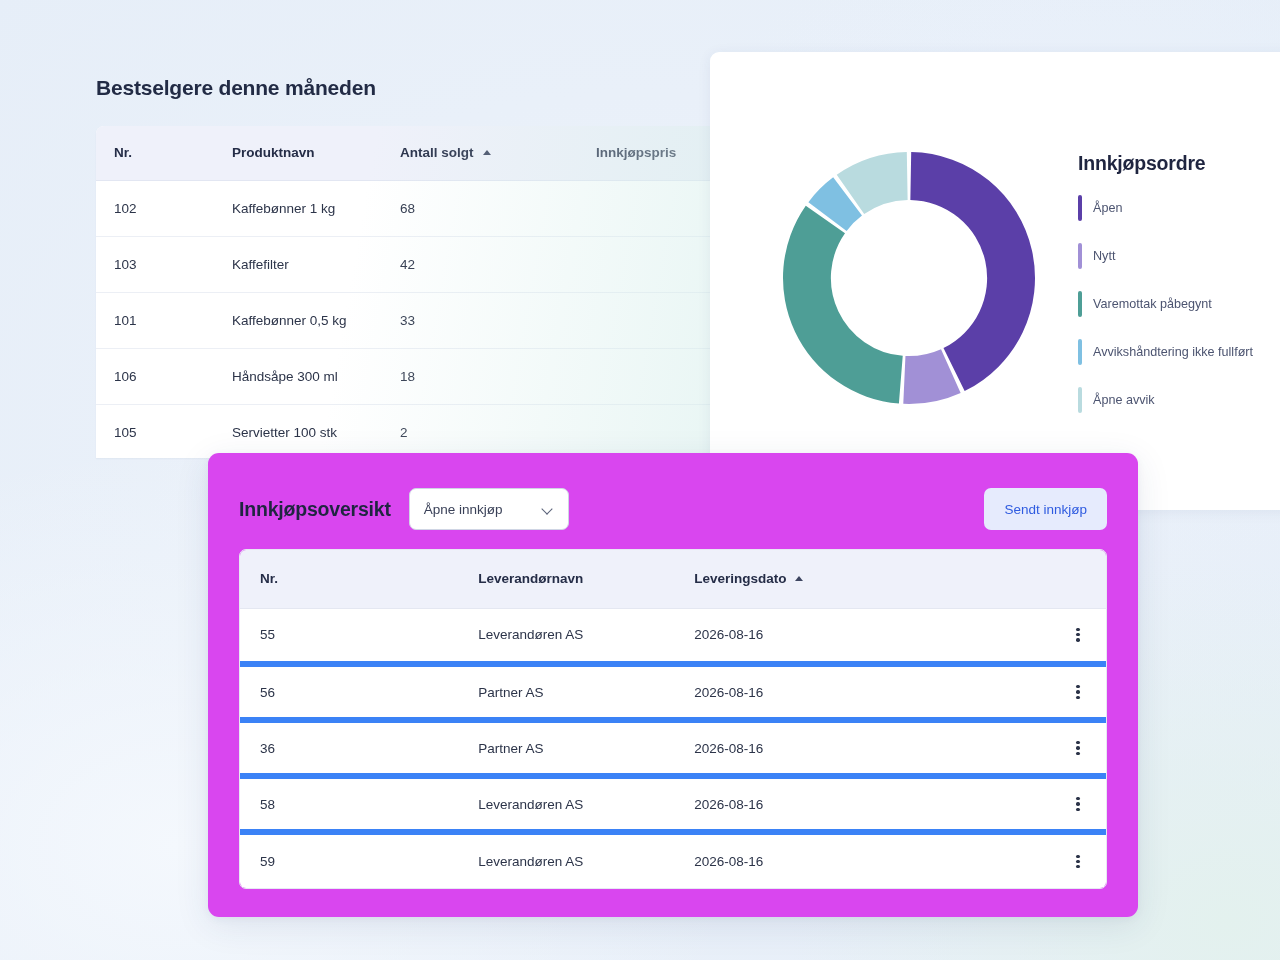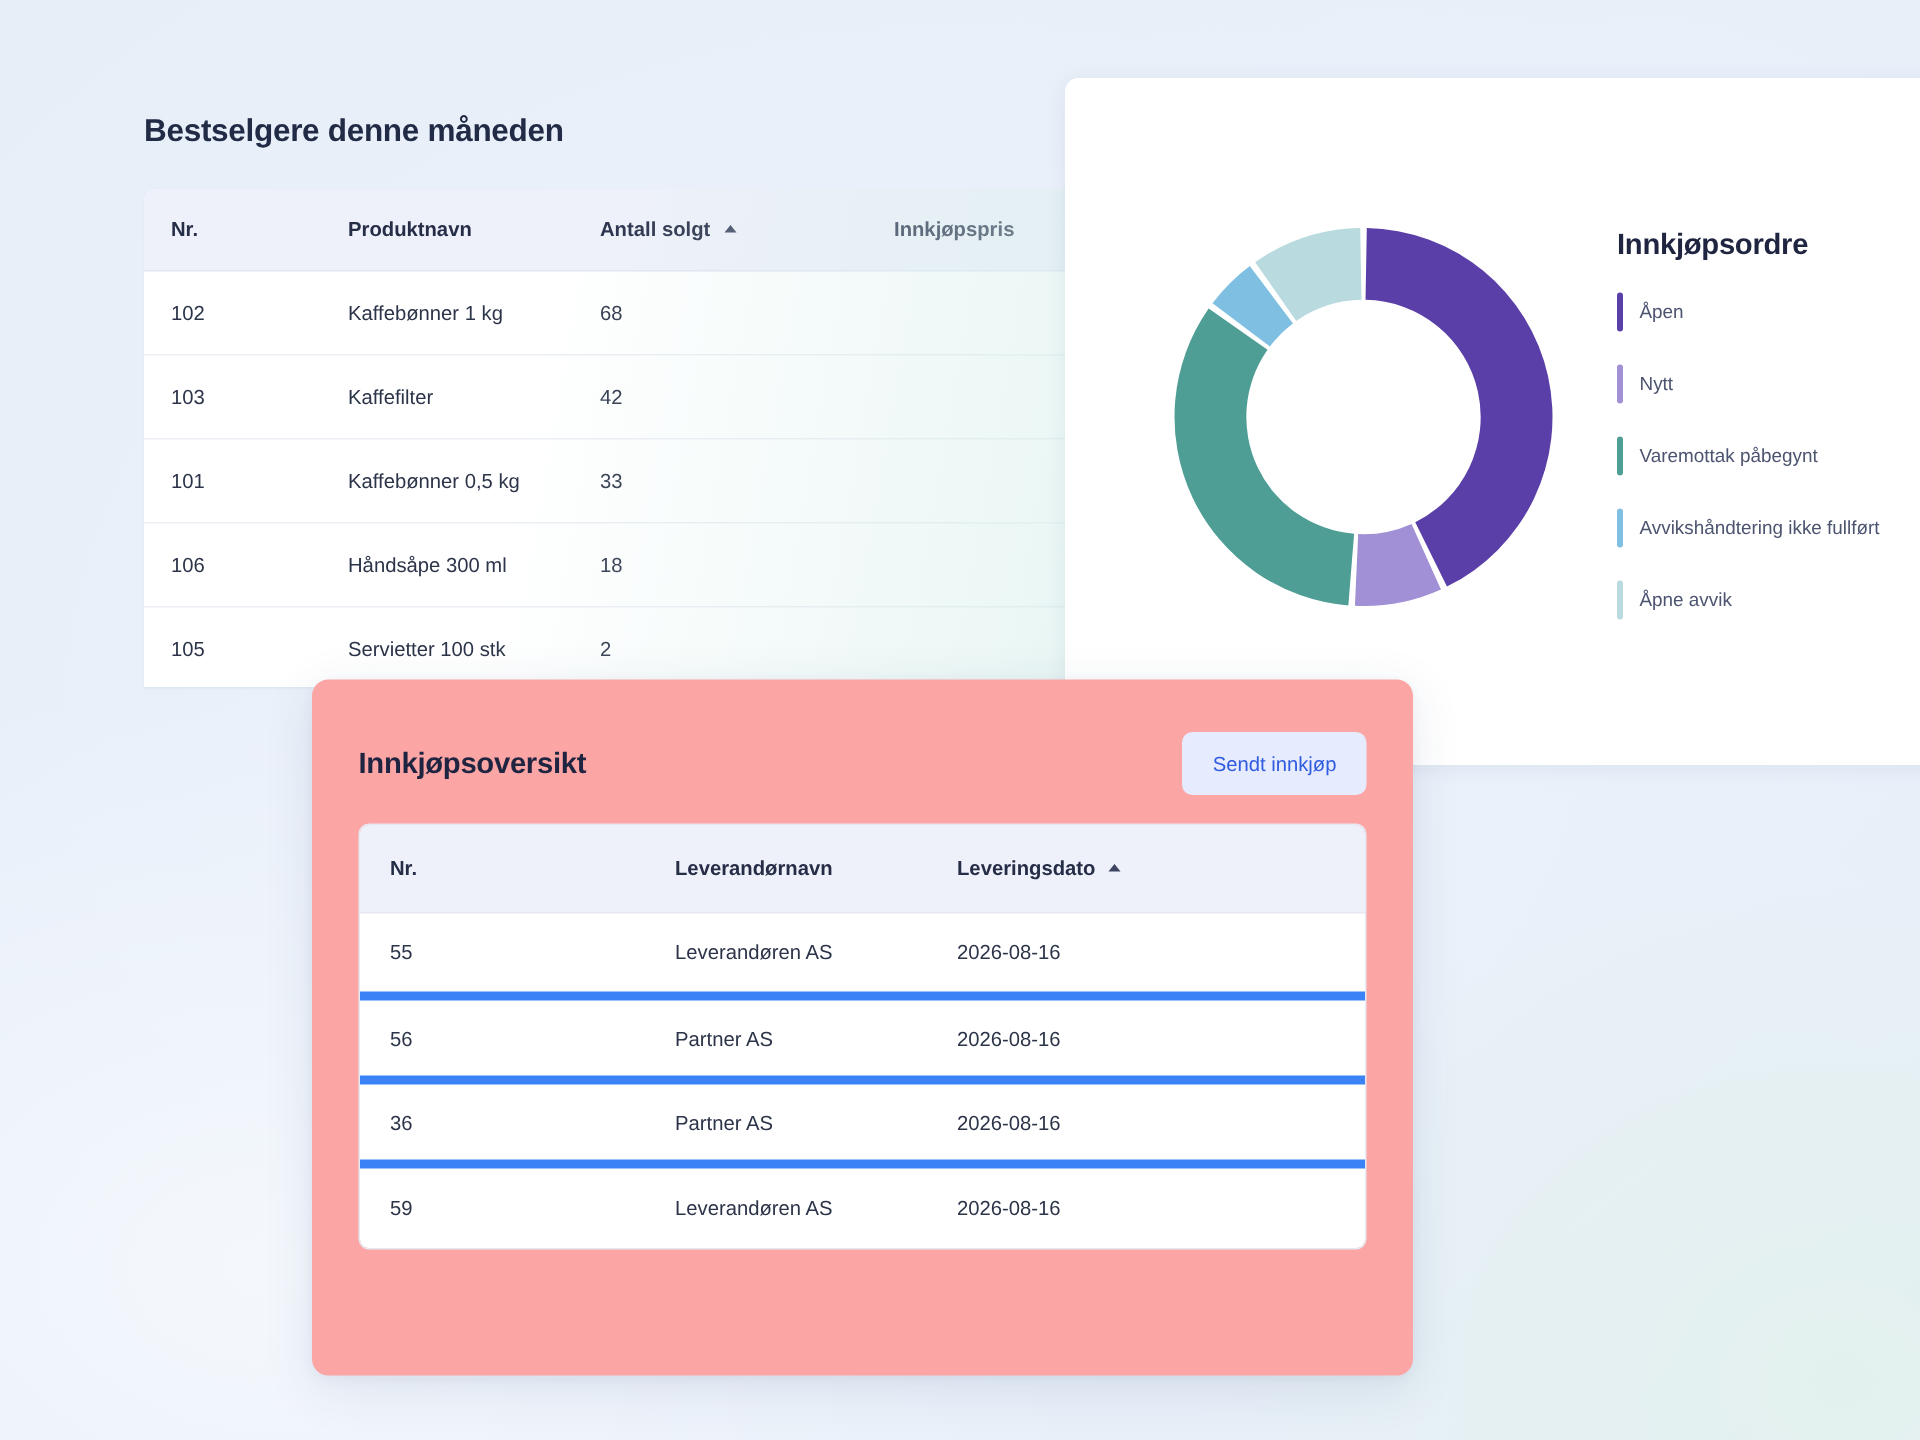--- a/index.html
+++ b/index.html
@@ -100,22 +100,22 @@
   .legend-swatch {
     width: 4px; height: 26px; border-radius: 2px; flex: 0 0 4px;
   }
   .legend-label {
     margin-left: 11px; font-size: 12.6px; color: #4c5470; white-space: nowrap;
   }
 
   
   #purchases-card {
     position: absolute; left: 208px; top: 453px;
-    width: 734px; height: 464px;
-    background: #fca5a5;
+    width: 930px; height: 464px;
+    background: #d946ef;
     border-radius: 11px;
     box-shadow: 0 8px 34px rgba(35,55,105,0.10), 0 2px 8px rgba(35,55,105,0.05);
   }
   #purchases-header {
     position: absolute; left: 31px; top: 32px; right: 31px; height: 48px;
     display: flex; align-items: center;
   }
   #purchases-title {
     font-size: 19.5px; font-weight: 700; color: #1f2540; letter-spacing: -0.2px;
   }
@@ -260,20 +260,24 @@
           <span class="legend-label">Åpne avvik</span>
         </div>
       </div>
   </div>
 </section>
 
 <section id="purchases-card">
   <div id="purchases-header">
     <div id="purchases-title">Innkjøpsoversikt</div>
 
+    <div id="purchase-filter">
+      <span id="purchase-filter-label">Åpne innkjøp</span>
+      <span class="chev"></span>
+    </div>
 
     <button id="new-purchase-button">Sendt innkjøp</button>
   </div>
 
   <div id="purchases-table-wrap">
     <table class="po-table">
       <thead>
         <tr>
           <th class="po-c-nr"><span>Nr.</span></th>
           <th class="po-c-sup"><span>Leverandørnavn</span></th>
@@ -312,20 +316,32 @@
             <td class="po-c-date">2026-08-16</td>
             <td class="po-c-act">
               <span class="kebab">
                 <i></i>
                 <i></i>
                 <i></i>
               </span>
             </td>
           </tr>
           <tr>
+            <td class="po-c-nr">58</td>
+            <td class="po-c-sup">Leverandøren AS</td>
+            <td class="po-c-date">2026-08-16</td>
+            <td class="po-c-act">
+              <span class="kebab">
+                <i></i>
+                <i></i>
+                <i></i>
+              </span>
+            </td>
+          </tr>
+          <tr>
             <td class="po-c-nr">59</td>
             <td class="po-c-sup">Leverandøren AS</td>
             <td class="po-c-date">2026-08-16</td>
             <td class="po-c-act">
               <span class="kebab">
                 <i></i>
                 <i></i>
                 <i></i>
               </span>
             </td>

